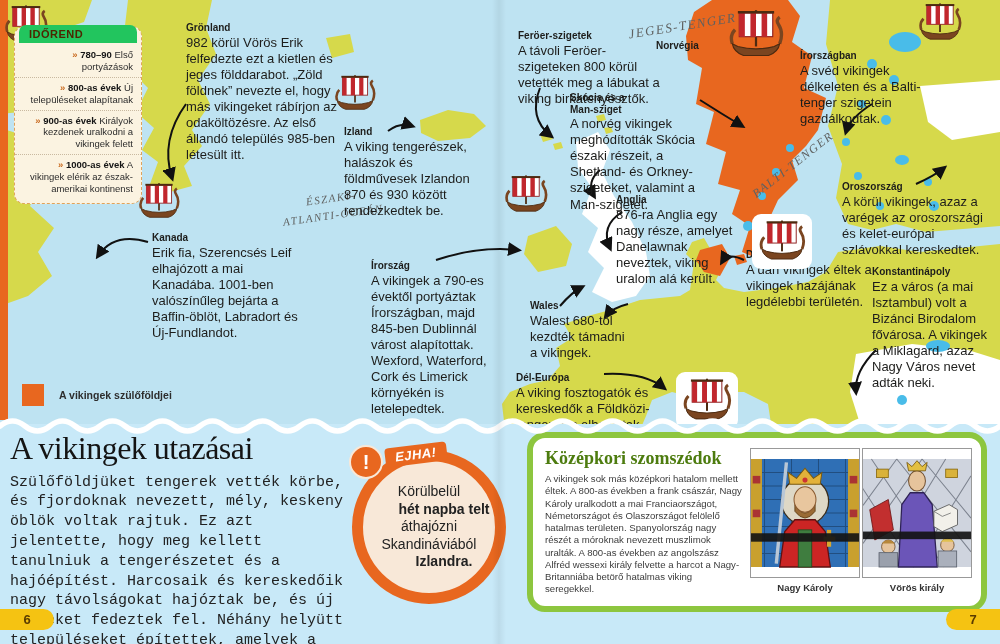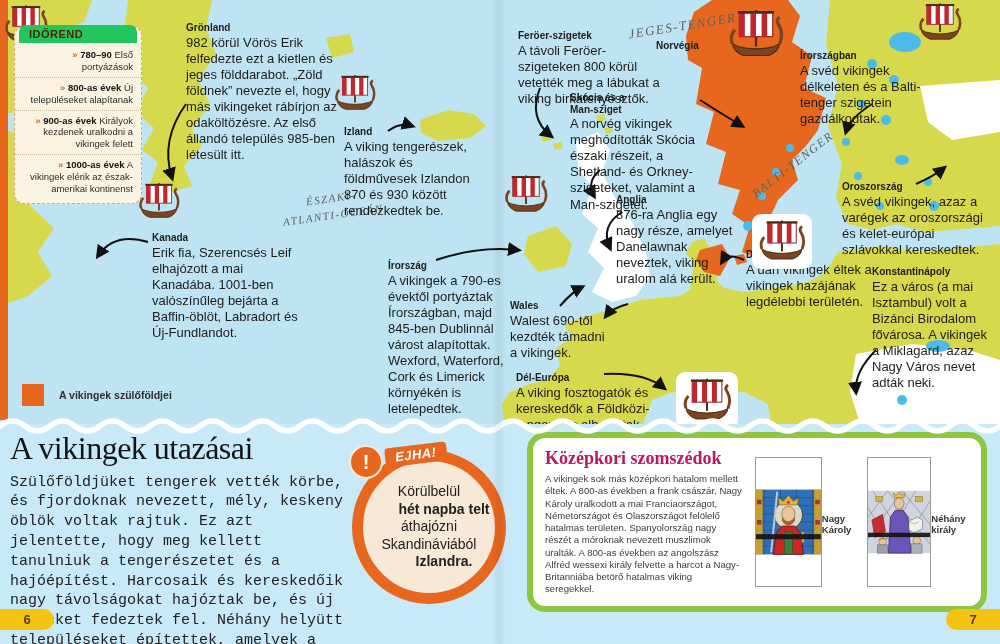--- a/index.html
+++ b/index.html
@@ -53,24 +53,24 @@
   .fact-badge{position:absolute;left:-14px;top:-16px;width:30px;height:30px;border-radius:50%;
               background:#E8671F;color:#fff;font-weight:bold;font-size:20px;display:flex;
               align-items:center;justify-content:center;border:2px solid #F8E8D8;}
   .fact-tab{position:absolute;left:22px;top:-16px;background:#E8671F;color:#fff;font-weight:bold;
             font-style:italic;font-size:13px;padding:2px 10px;border-radius:4px;transform:rotate(-7deg);
             letter-spacing:.5px;}
   
   .panel{position:absolute;left:527px;top:8px;width:460px;height:180px;background:#fff;
          border:6px solid #8DC63F;border-radius:18px;box-sizing:border-box;
          padding:10px 12px;display:flex;gap:12px;}
-  .panel-title{font-family:"Liberation Serif",serif;font-weight:bold;font-size:18px;color:#be185d;
+  .panel-title{font-family:"Liberation Serif",serif;font-weight:bold;font-size:18px;color:#4d7c0f;
                margin-bottom:4px;}
   .panel-text{width:198px;font-size:9.6px;line-height:1.28;color:#3c3c3c;}
-  .glass{width:100px;display:flex;flex-direction:row;align-items:center;}
+  .glass{width:100px;display:flex;flex-direction:column;align-items:center;}
   .glass svg{border:1px solid #999;}
   .glass-caption{font-size:9.5px;font-weight:bold;color:#333;margin-top:4px;}
   
   .pill{position:absolute;top:185px;width:54px;background:#F5C312;color:#5a3c00;font-weight:bold;
         font-size:13px;text-align:center;padding:3px 0;z-index:9;}
   .pill-left{left:0;border-radius:0 14px 14px 0;}
   .pill-right{right:0;border-radius:14px 0 0 14px;}
 </style>
 </head>
 <body>
@@ -201,58 +201,58 @@
     <div class="annot-text">982 körül Vörös Erik felfedezte ezt a kietlen és jeges földdarabot. „Zöld földnek” nevezte el, hogy más vikingeket rábírjon az odaköltözésre. Az első állandó település 985-ben létesült itt.</div>
   </div>
   <div class="annot" style="left:344px;top:126px;width:126px">
     <div class="annot-title">Izland</div>
     <div class="annot-text">A viking tengerészek, halászok és földművesek Izlandon 870 és 930 között rendezkedtek be.</div>
   </div>
   <div class="annot" style="left:152px;top:232px;width:148px">
     <div class="annot-title">Kanada</div>
     <div class="annot-text">Erik fia, Szerencsés Leif elhajózott a mai Kanadába. 1001-ben valószínűleg bejárta a Baffin-öblöt, Labradort és Új-Fundlandot.</div>
   </div>
-  <div class="annot" style="left:388px;top:260px;width:118px">
+  <div class="annot" style="left:371px;top:260px;width:118px">
     <div class="annot-title">Írország</div>
     <div class="annot-text">A vikingek a 790-es évektől portyáztak Írországban, majd 845-ben Dublinnál várost alapítottak. Wexford, Waterford, Cork és Limerick környékén is letelepedtek.</div>
   </div>
   <div class="annot" style="left:518px;top:30px;width:150px">
     <div class="annot-title">Feröer-szigetek</div>
     <div class="annot-text">A távoli Feröer-szigeteken 800 körül vetették meg a lábukat a viking birkatenyésztők.</div>
   </div>
   <div class="annot" style="left:570px;top:92px;width:132px">
     <div class="annot-title" style="width:80px">Skócia és a Man-sziget</div>
     <div class="annot-text">A norvég vikingek meghódították Skócia északi részeit, a Shetland- és Orkney-szigeteket, valamint a Man-szigetet.</div>
   </div>
   <div class="annot" style="left:616px;top:194px;width:122px">
     <div class="annot-title">Anglia</div>
     <div class="annot-text">876-ra Anglia egy nagy része, amelyet Danelawnak neveztek, viking uralom alá került.</div>
   </div>
-  <div class="annot" style="left:510px;top:300px;width:100px">
+  <div class="annot" style="left:530px;top:300px;width:100px">
     <div class="annot-title">Wales</div>
-    <div class="annot-text">Walest 690-től kezdték támadni a vikingek.</div>
+    <div class="annot-text">Walest 680-től kezdték támadni a vikingek.</div>
   </div>
   <div class="annot" style="left:516px;top:372px;width:160px">
     <div class="annot-title">Dél-Európa</div>
     <div class="annot-text">A viking fosztogatók és kereskedők a Földközi-tengerre is elhajóztak.</div>
   </div>
   <div class="annot" style="left:656px;top:40px;width:92px">
     <div class="annot-title">Norvégia</div>
   </div>
   <div class="annot" style="left:800px;top:50px;width:126px">
     <div class="annot-title">Írországban</div>
     <div class="annot-text">A svéd vikingek délkeleten és a Balti-tenger szigetein gazdálkodtak.</div>
   </div>
   <div class="annot" style="left:746px;top:249px;width:126px">
     <div class="annot-title">Dánia</div>
     <div class="annot-text">A dán vikingek éltek a vikingek hazájának legdélebbi területén.</div>
   </div>
   <div class="annot" style="left:842px;top:181px;width:148px">
     <div class="annot-title">Oroszország</div>
-    <div class="annot-text">A svéd vikingek, azaz a varégek az oroszországi és kelet-európai szlávokkal kereskedtek.</div>
+    <div class="annot-text">A körül vikingek, azaz a varégek az oroszországi és kelet-európai szlávokkal kereskedtek.</div>
   </div>
   <div class="annot" style="left:872px;top:266px;width:124px">
     <div class="annot-title">Konstantinápoly</div>
     <div class="annot-text">Ez a város (a mai Isztambul) volt a Bizánci Birodalom fővárosa. A vikingek a Miklagard, azaz Nagy Város nevet adták neki.</div>
   </div>
 
   <div class="ship" style="left:4px;top:2px"><svg width="44" height="42">
         <use href="#shipSym"></use>
       </svg></div>
   <div class="ship" style="left:138px;top:180px"><svg width="42" height="40">
@@ -347,21 +347,21 @@
         <ellipse cx="64" cy="26" rx="10" ry="12" fill="#e6c49c" stroke="#715030" stroke-width="1.2"></ellipse>
         <path d="M54,14 L74,14 76,4 70,9 64,2 58,9 52,4 Z" fill="#e3c043" stroke="#7a5a10"></path>
         <circle cx="30" cy="104" r="8" fill="#e6c49c" stroke="#715030"></circle>
         <path d="M22,100 Q30,92 38,100" fill="#b7873a"></path>
         <rect x="19" y="111" width="22" height="17" fill="#9aa0ac" stroke="#5c626e"></rect>
         <circle cx="100" cy="102" r="8" fill="#e6c49c" stroke="#715030"></circle>
         <path d="M92,98 Q100,90 108,98" fill="#e0c050"></path>
         <rect x="89" y="109" width="22" height="19" fill="#aab0bc" stroke="#5c626e"></rect>
         <rect y="86" width="128" height="9" fill="#141414" opacity="0.92"></rect>
       </svg>
-      <div class="glass-caption">Néhány király</div>
+      <div class="glass-caption">Vörös király</div>
     </div>
   </div>
 
   <div class="pill pill-left">6</div>
   <div class="pill pill-right">7</div>
 </div>
 
 <div class="fold"></div>
 
 </body></html>

